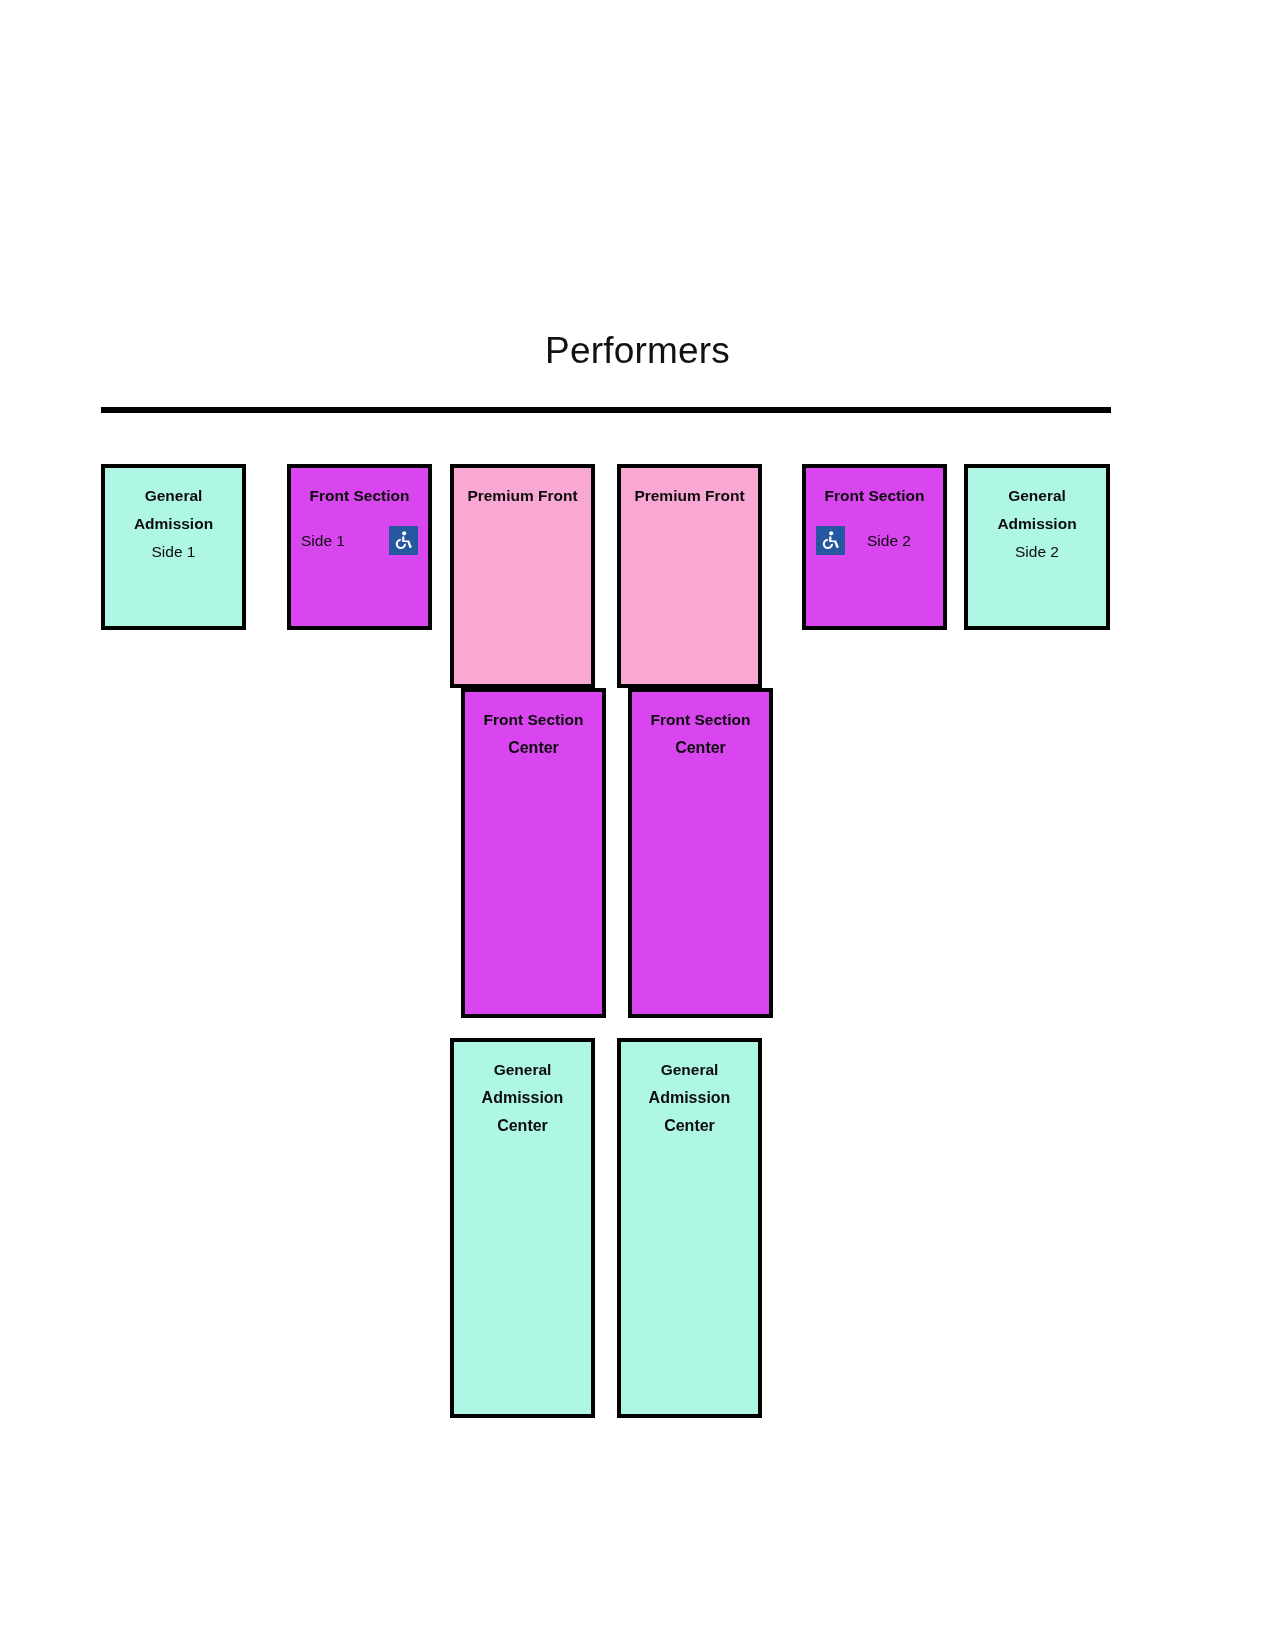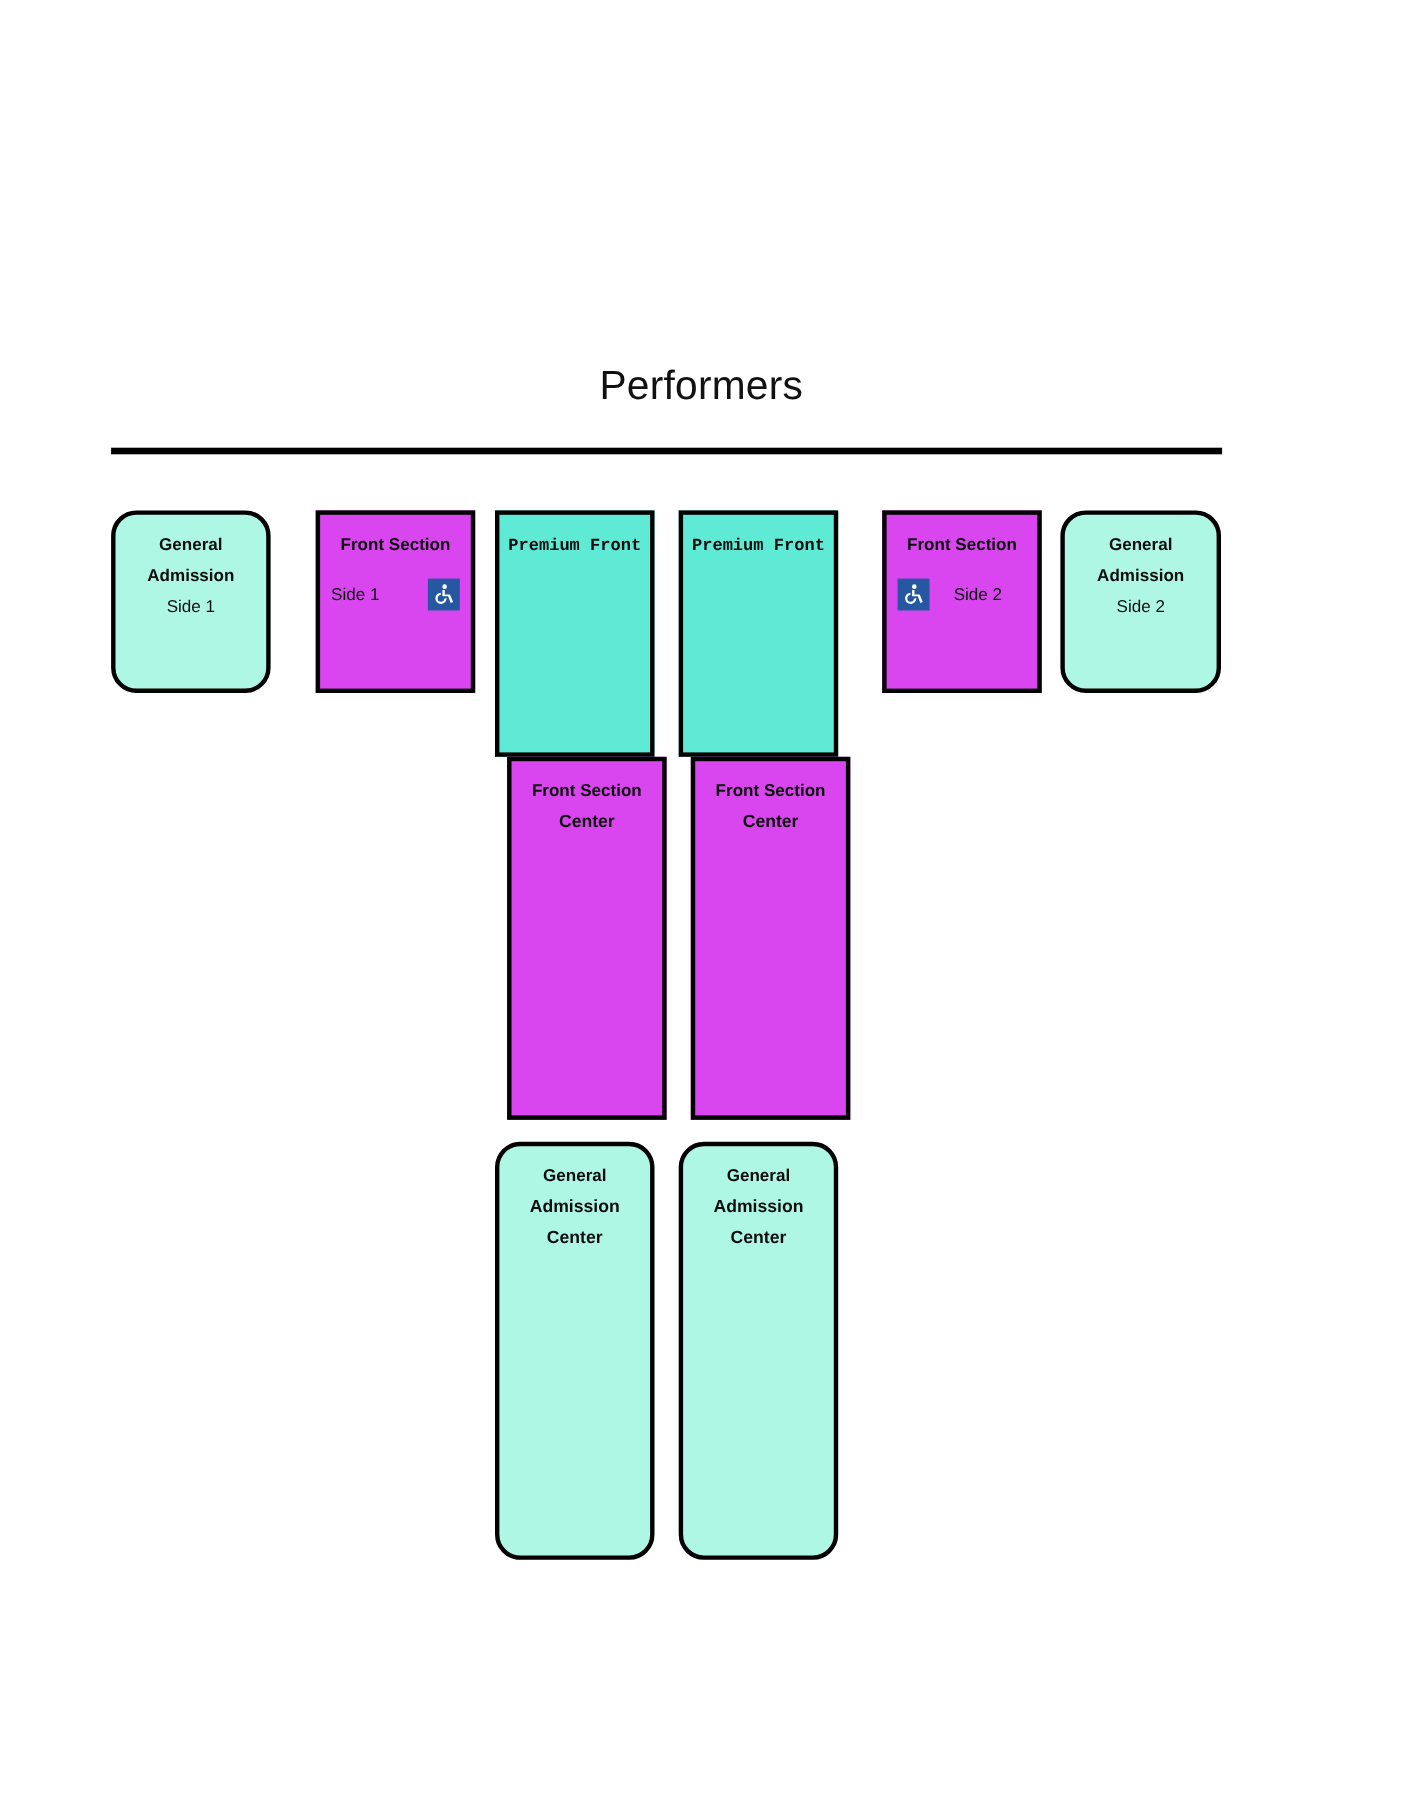--- a/index.html
+++ b/index.html
@@ -35,23 +35,23 @@
   
   .section{
     position:absolute;
     box-sizing:border-box;
     border:4px solid #000;
     display:flex;
     flex-direction:column;
     align-items:center;
     overflow:hidden;
   }
-  .sec-mint{background:#AEF7E4;border-radius:23px;}
+  .sec-mint{background:#AEF7E4;}
   .sec-blue{background:#d946ef;margin-left:11px;}
-  .sec-gold{background:#5eead4;font-family:Liberation Mono, monospace;}
+  .sec-gold{background:#f9a8d4;}
 
   .sec-title{
     font-size:15.5px;
     font-weight:bold;
     color:#0c0c0c;
     text-align:center;
     line-height:28px;
     width:100%;
   }
   .sec-sub{

